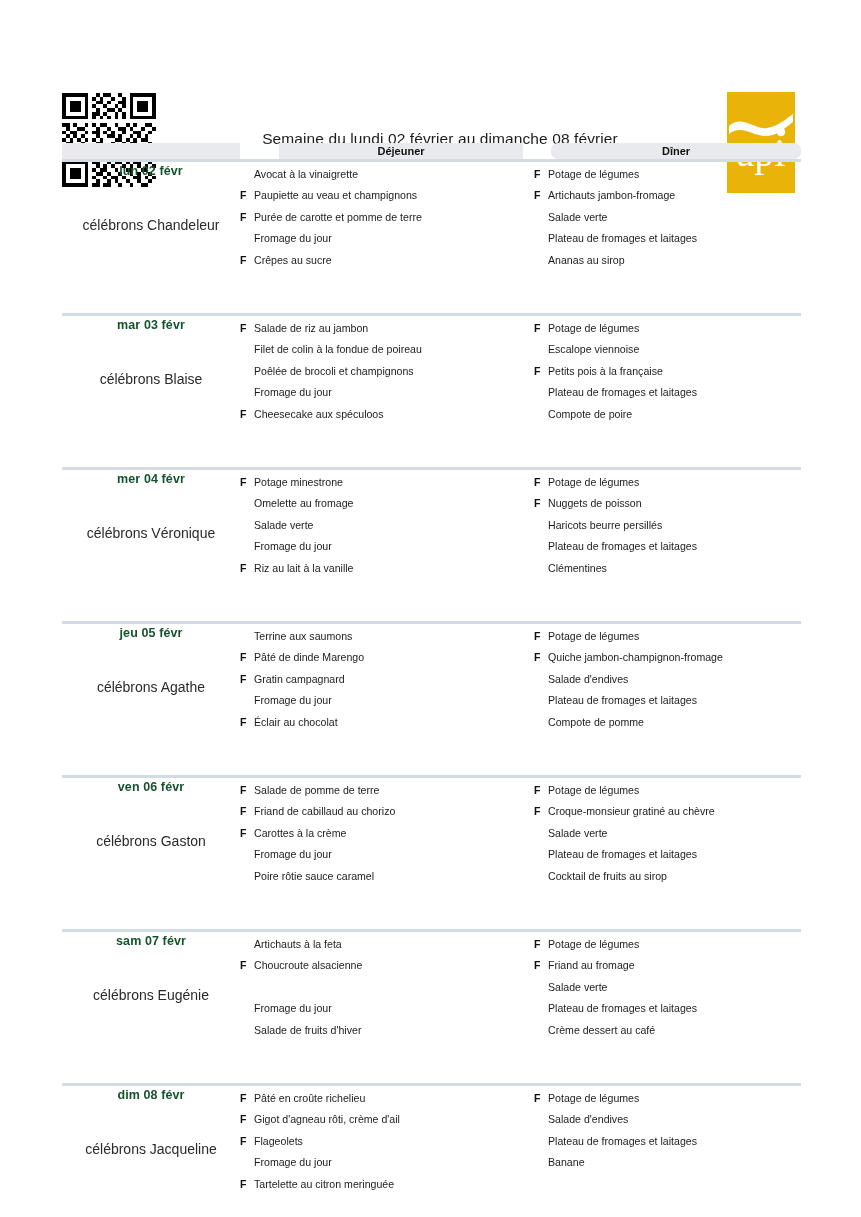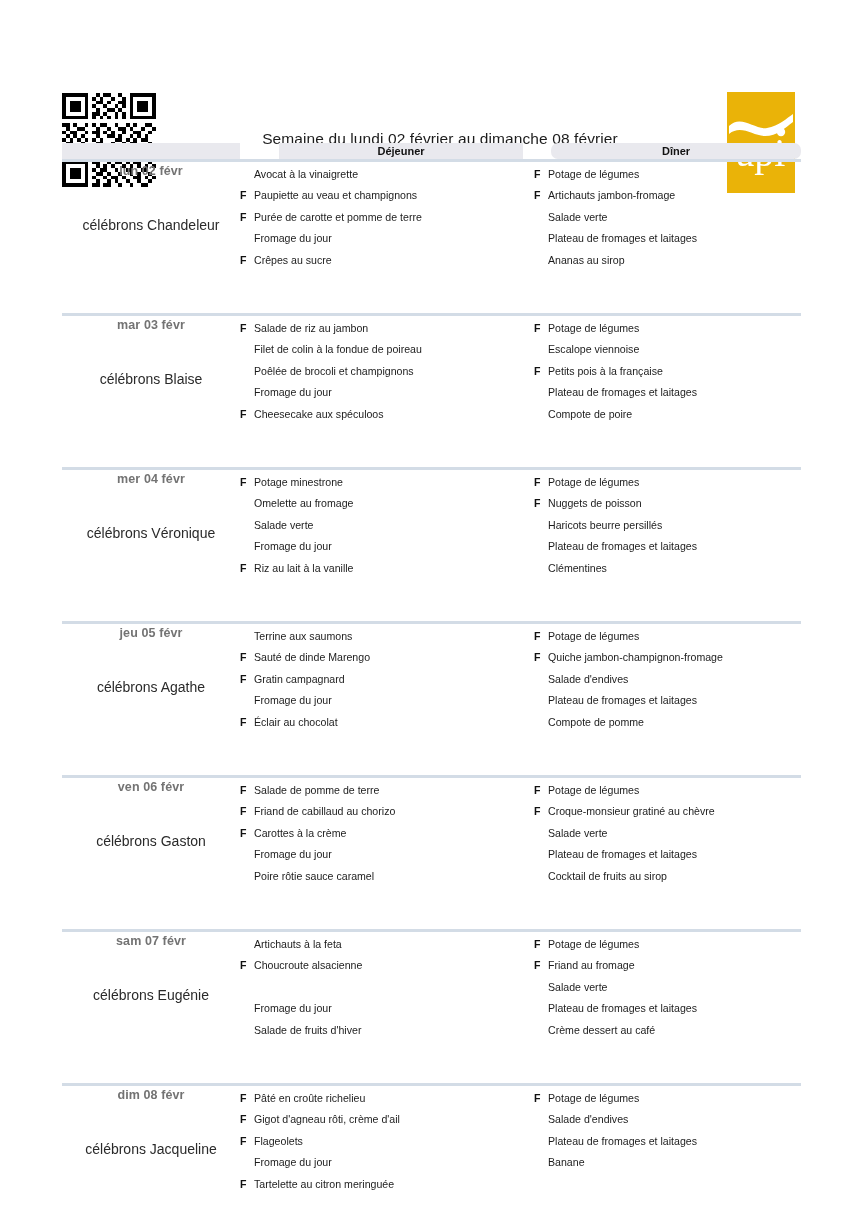--- a/index.html
+++ b/index.html
@@ -60,21 +60,21 @@
   }
   .day-inner{position:absolute;left:0;top:0;width:861px;height:100%;}
 
   
   .daycol{
     position:absolute;left:62px;top:0;width:178px;height:118px;
     text-align:center;
   }
   .dayname{
     position:absolute;left:0;top:5px;width:178px;
-    font-size:12.5px;font-weight:700;color:#737373;
+    font-size:12.5px;font-weight:700;color:#14532d;
     letter-spacing:.1px;
   }
   .dayfete{
     position:absolute;left:0;top:58px;width:178px;
     font-size:14px;font-weight:400;color:#2a2a2a;
   }
 
   
   .mealcol{position:absolute;top:5px;}
   .mealcol.lunch{left:240px;width:300px;}
@@ -471,21 +471,21 @@
           <div class="daycol">
             <div class="dayname">jeu 05 févr</div>
             <div class="dayfete">célébrons Agathe</div>
           </div>
           <div class="mealcol lunch">
             <div class="mi">
               <span class="txt">Terrine aux saumons</span>
             </div>
             <div class="mi">
               <span class="f">F</span>
-              <span class="txt">Sauté de dinde Marengo</span>
+              <span class="txt">Pâté de dinde Marengo</span>
             </div>
             <div class="mi">
               <span class="f">F</span>
               <span class="txt">Gratin campagnard</span>
             </div>
             <div class="mi">
               <span class="txt">Fromage du jour</span>
             </div>
             <div class="mi">
               <span class="f">F</span>

